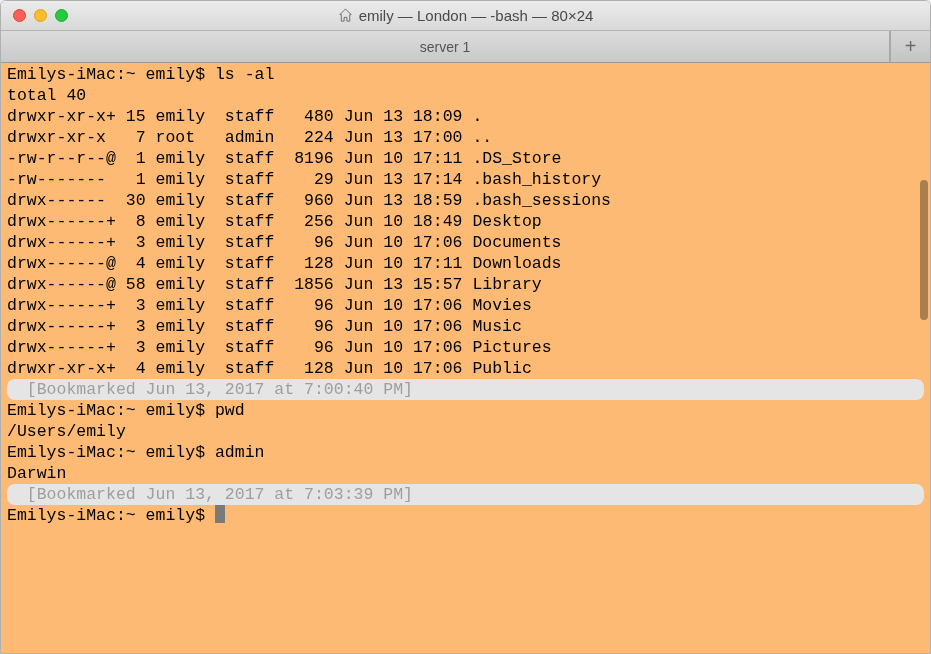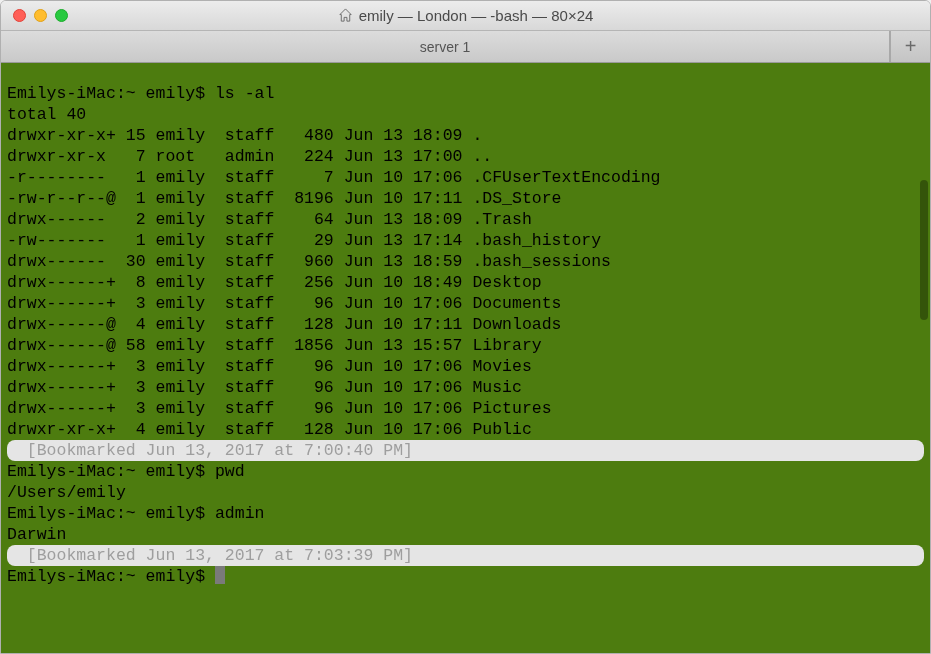--- a/index.html
+++ b/index.html
@@ -91,28 +91,28 @@
       align-items: center;
       justify-content: center;
       background: linear-gradient(to bottom, #d6d6d6, #c4c4c4);
       font-size: 20px;
       color: #6a6a6a;
       cursor: pointer;
       border-left: 1px solid #a8a8a8;
     }
     .terminal {
       flex: 1;
-      background: #4d7c0f;
+      background: #fdba74;
       font-family: "Menlo", "Monaco", "Courier New", monospace;
       font-size: 16.5px;
       line-height: 21px;
       color: #000;
       overflow-y: auto;
       position: relative;
-      padding: 20px 6px;
+      padding: 1px 6px;
     }
     .term-line {
       white-space: pre;
     }
     .bookmark-line {
       background: #e5e5e5;
       color: #9e9e9e;
       white-space: pre;
       border-radius: 8px;
     }
@@ -160,23 +160,21 @@
     <div class="new-tab-btn">
       <span>+</span>
     </div>
   </div>
 
   <div class="terminal">
     <div class="term-line">Emilys-iMac:~ emily$ ls -al</div>
     <div class="term-line">total 40</div>
     <div class="term-line">drwxr-xr-x+ 15 emily  staff   480 Jun 13 18:09 .</div>
     <div class="term-line">drwxr-xr-x   7 root   admin   224 Jun 13 17:00 ..</div>
-    <div class="term-line">-r--------   1 emily  staff     7 Jun 10 17:06 .CFUserTextEncoding</div>
     <div class="term-line">-rw-r--r--@  1 emily  staff  8196 Jun 10 17:11 .DS_Store</div>
-    <div class="term-line">drwx------   2 emily  staff    64 Jun 13 18:09 .Trash</div>
     <div class="term-line">-rw-------   1 emily  staff    29 Jun 13 17:14 .bash_history</div>
     <div class="term-line">drwx------  30 emily  staff   960 Jun 13 18:59 .bash_sessions</div>
     <div class="term-line">drwx------+  8 emily  staff   256 Jun 10 18:49 Desktop</div>
     <div class="term-line">drwx------+  3 emily  staff    96 Jun 10 17:06 Documents</div>
     <div class="term-line">drwx------@  4 emily  staff   128 Jun 10 17:11 Downloads</div>
     <div class="term-line">drwx------@ 58 emily  staff  1856 Jun 13 15:57 Library</div>
     <div class="term-line">drwx------+  3 emily  staff    96 Jun 10 17:06 Movies</div>
     <div class="term-line">drwx------+  3 emily  staff    96 Jun 10 17:06 Music</div>
     <div class="term-line">drwx------+  3 emily  staff    96 Jun 10 17:06 Pictures</div>
     <div class="term-line">drwxr-xr-x+  4 emily  staff   128 Jun 10 17:06 Public</div>

